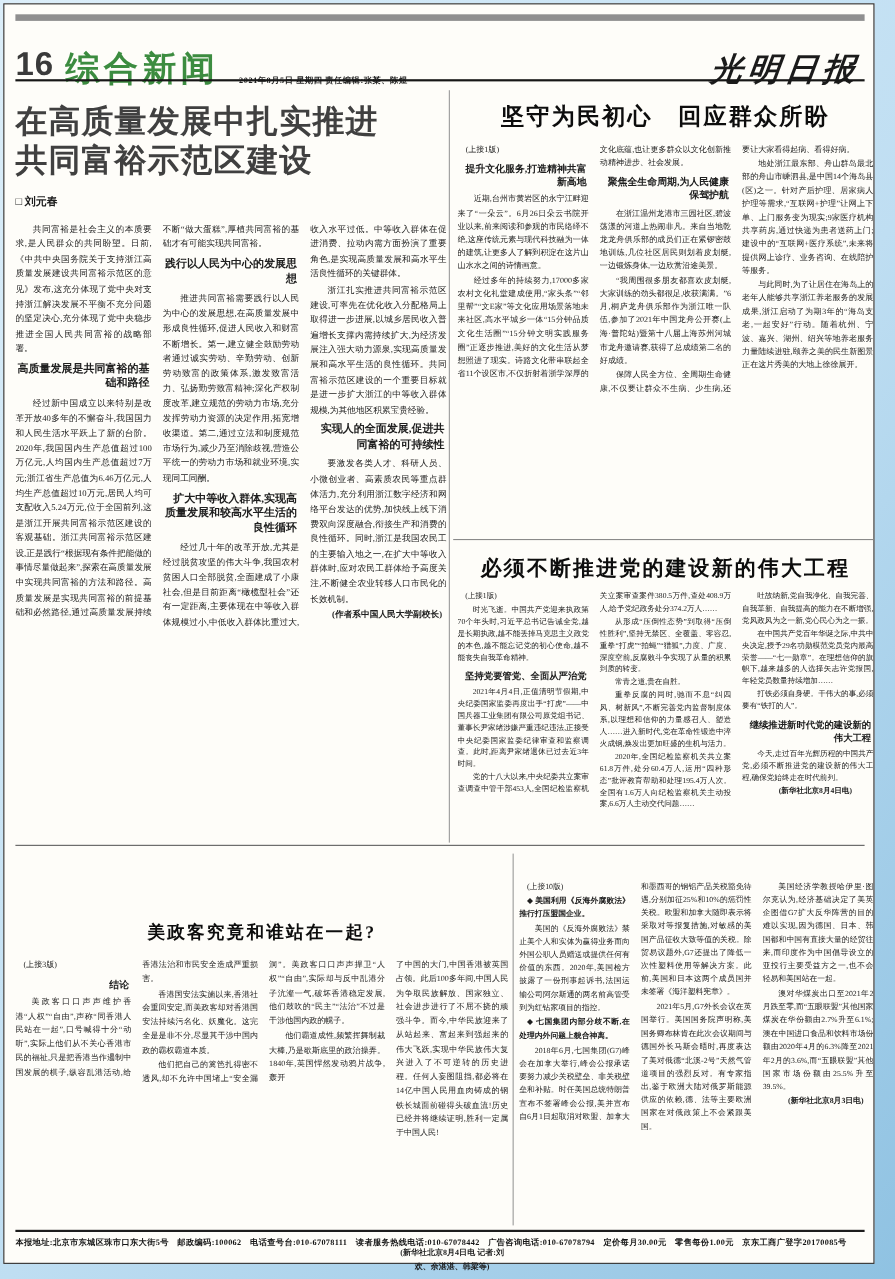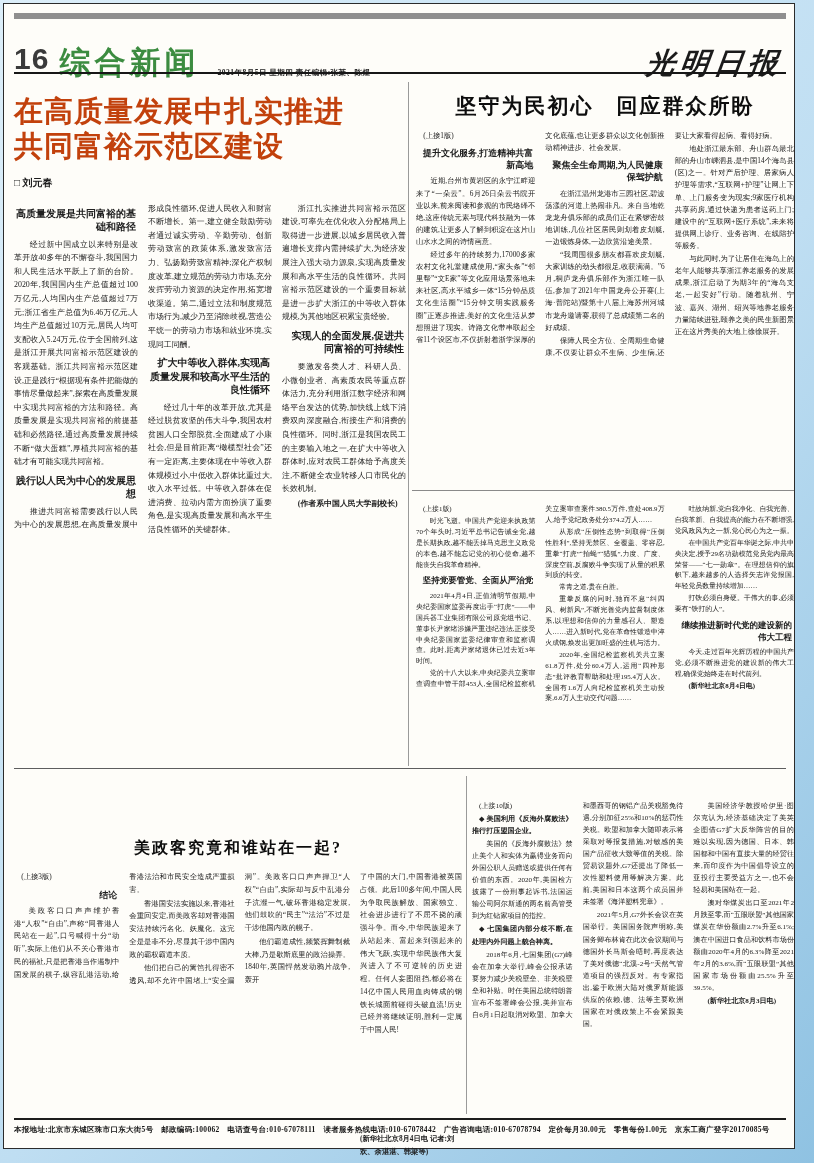--- a/index.html
+++ b/index.html
@@ -39,25 +39,25 @@
   .header-rule{position:absolute;left:10px;top:68px;width:772px;height:2px;background:#171717;}
   
   .vdiv{background:#9a9a9a;width:1px;}
   .hdiv{background:#8a8a8a;height:1px;}
   
   .body-col{column-gap:10px;column-fill:balance;text-align:justify;overflow:hidden;color:#202020;}
   .body-col p{margin:0 0 1px;text-indent:2em;}
   p.cont{text-indent:1em;font-weight:400;}
   p.lead{text-indent:1em;font-weight:700;}
   h3.sub{break-inside:avoid;text-align:right;font-weight:700;margin:5px 2px 4px;line-height:1.35;}
-  .credit{text-align:left;font-weight:700;margin-top:5px;text-indent:0;}
+  .credit{text-align:center;font-weight:700;margin-top:5px;text-indent:0;}
   
   .main-article{position:absolute;left:10px;top:76px;width:392px;}
   .main-article h1{
-    margin:14px 0 0;font-size:29px;line-height:1.2;font-weight:900;color:#c2410c;
+    margin:14px 0 0;font-size:29px;line-height:1.2;font-weight:900;color:#404040;
     letter-spacing:1px;font-family:"Liberation Serif","DejaVu Serif",serif;
   }
   .byline{margin-top:12px;font-size:10px;font-weight:700;}
   .main-body{margin-top:12px;column-count:3;font-size:7.9px;line-height:1.72;height:556px;}
   .main-body h3.sub{font-size:10px;}
   
   .tr-article{position:absolute;left:412px;top:80px;width:378px;}
   .tr-article h1{margin:8px 0 0;font-size:21px;font-weight:900;text-align:center;letter-spacing:2px;color:#0d0d0d;}
   .tr-body{margin-top:10px;column-count:3;font-size:7.3px;line-height:1.66;height:350px;}
   .tr-body h3.sub{font-size:9px;}
@@ -103,20 +103,21 @@
     </span>
     <span class="masthead">光明日报</span>
   </div>
   <div class="header-rule"></div>
 
   <article class="main-article">
     <h1><span>在高质量发展中扎实推进</span><br>
       <span>共同富裕示范区建设</span></h1>
     <div class="byline">□ 刘元春</div>
     <div class="main-body body-col">
+      <p>共同富裕是社会主义的本质要求,是人民群众的共同盼望。日前,《中共中央国务院关于支持浙江高质量发展建设共同富裕示范区的意见》发布,这充分体现了党中央对支持浙江解决发展不平衡不充分问题的坚定决心,充分体现了党中央稳步推进全国人民共同富裕的战略部署。</p>
       <h3 class="sub">高质量发展是共同富裕的基础和路径</h3>
       <p>经过新中国成立以来特别是改革开放40多年的不懈奋斗,我国国力和人民生活水平跃上了新的台阶。2020年,我国国内生产总值超过100万亿元,人均国内生产总值超过7万元;浙江省生产总值为6.46万亿元,人均生产总值超过10万元,居民人均可支配收入5.24万元,位于全国前列,这是浙江开展共同富裕示范区建设的客观基础。浙江共同富裕示范区建设,正是践行“根据现有条件把能做的事情尽量做起来”,探索在高质量发展中实现共同富裕的方法和路径。高质量发展是实现共同富裕的前提基础和必然路径,通过高质量发展持续不断“做大蛋糕”,厚植共同富裕的基础才有可能实现共同富裕。</p>
       <h3 class="sub">践行以人民为中心的发展思想</h3>
       <p>推进共同富裕需要践行以人民为中心的发展思想,在高质量发展中形成良性循环,促进人民收入和财富不断增长。第一,建立健全鼓励劳动者通过诚实劳动、辛勤劳动、创新劳动致富的政策体系,激发致富活力、弘扬勤劳致富精神;深化产权制度改革,建立规范的劳动力市场,充分发挥劳动力资源的决定作用,拓宽增收渠道。第二,通过立法和制度规范市场行为,减少乃至消除歧视,营造公平统一的劳动力市场和就业环境,实现同工同酬。</p>
       <h3 class="sub">扩大中等收入群体,实现高质量发展和较高水平生活的良性循环</h3>
       <p>经过几十年的改革开放,尤其是经过脱贫攻坚的伟大斗争,我国农村贫困人口全部脱贫,全面建成了小康社会,但是目前距离“橄榄型社会”还有一定距离,主要体现在中等收入群体规模过小,中低收入群体比重过大,收入水平过低。中等收入群体在促进消费、拉动内需方面扮演了重要角色,是实现高质量发展和高水平生活良性循环的关键群体。</p>
       <p>浙江扎实推进共同富裕示范区建设,可率先在优化收入分配格局上取得进一步进展,以城乡居民收入普遍增长支撑内需持续扩大,为经济发展注入强大动力源泉,实现高质量发展和高水平生活的良性循环。共同富裕示范区建设的一个重要目标就是进一步扩大浙江的中等收入群体规模,为其他地区积累宝贵经验。</p>
       <h3 class="sub">实现人的全面发展,促进共同富裕的可持续性</h3>
       <p>要激发各类人才、科研人员、小微创业者、高素质农民等重点群体活力,充分利用浙江数字经济和网络平台发达的优势,加快线上线下消费双向深度融合,衔接生产和消费的良性循环。同时,浙江是我国农民工的主要输入地之一,在扩大中等收入群体时,应对农民工群体给予高度关注,不断健全农业转移人口市民化的长效机制。</p>
       <p class="credit">(作者系中国人民大学副校长)</p>
@@ -137,20 +138,21 @@
       <p>“我周围很多朋友都喜欢皮划艇,大家训练的劲头都很足,收获满满。”6月,桐庐龙舟俱乐部作为浙江唯一队伍,参加了2021年中国龙舟公开赛(上海·普陀站)暨第十八届上海苏州河城市龙舟邀请赛,获得了总成绩第二名的好成绩。</p>
       <p>保障人民全方位、全周期生命健康,不仅要让群众不生病、少生病,还要让大家看得起病、看得好病。</p>
       <p>地处浙江最东部、舟山群岛最北部的舟山市嵊泗县,是中国14个海岛县(区)之一。针对产后护理、居家病人护理等需求,“互联网+护理”让网上下单、上门服务变为现实;9家医疗机构共享药房,通过快递为患者送药上门;建设中的“互联网+医疗系统”,未来将提供网上诊疗、业务咨询、在线陪护等服务。</p>
       <p>与此同时,为了让居住在海岛上的老年人能够共享浙江养老服务的发展成果,浙江启动了为期3年的“海岛支老,一起安好”行动。随着杭州、宁波、嘉兴、湖州、绍兴等地养老服务力量陆续进驻,颐养之美的民生新图景正在这片秀美的大地上徐徐展开。</p>
     </div>
   </article>
 
   <div class="hdiv abs" style="left:408px;top:486px;width:382px;"></div>
 
   <article class="mid-article">
+    <h1>必须不断推进党的建设新的伟大工程</h1>
     <div class="mid-body body-col">
       <p class="cont">(上接1版)</p>
       <p>时光飞逝。中国共产党迎来执政第70个年头时,习近平总书记告诫全党,越是长期执政,越不能丢掉马克思主义政党的本色,越不能忘记党的初心使命,越不能丧失自我革命精神。</p>
       <h3 class="sub">坚持党要管党、全面从严治党</h3>
       <p>2021年4月4日,正值清明节假期,中央纪委国家监委再度出手“打虎”——中国兵器工业集团有限公司原党组书记、董事长尹家绪涉嫌严重违纪违法,正接受中央纪委国家监委纪律审查和监察调查。此时,距离尹家绪退休已过去近3年时间。</p>
       <p>党的十八大以来,中央纪委共立案审查调查中管干部453人,全国纪检监察机关立案审查案件380.5万件,查处408.9万人,给予党纪政务处分374.2万人……</p>
       <p>从形成“压倒性态势”到取得“压倒性胜利”,坚持无禁区、全覆盖、零容忍,重拳“打虎”“拍蝇”“猎狐”,力度、广度、深度空前,反腐败斗争实现了从量的积累到质的转变。</p>
       <p>常青之道,贵在自胜。</p>
       <p>重拳反腐的同时,驰而不息“纠四风、树新风”,不断完善党内监督制度体系,以理想和信仰的力量感召人、塑造人……进入新时代,党在革命性锻造中淬火成钢,焕发出更加旺盛的生机与活力。</p>
       <p>2020年,全国纪检监察机关共立案61.8万件,处分60.4万人,运用“四种形态”批评教育帮助和处理195.4万人次。全国有1.6万人向纪检监察机关主动投案,6.6万人主动交代问题……</p>

